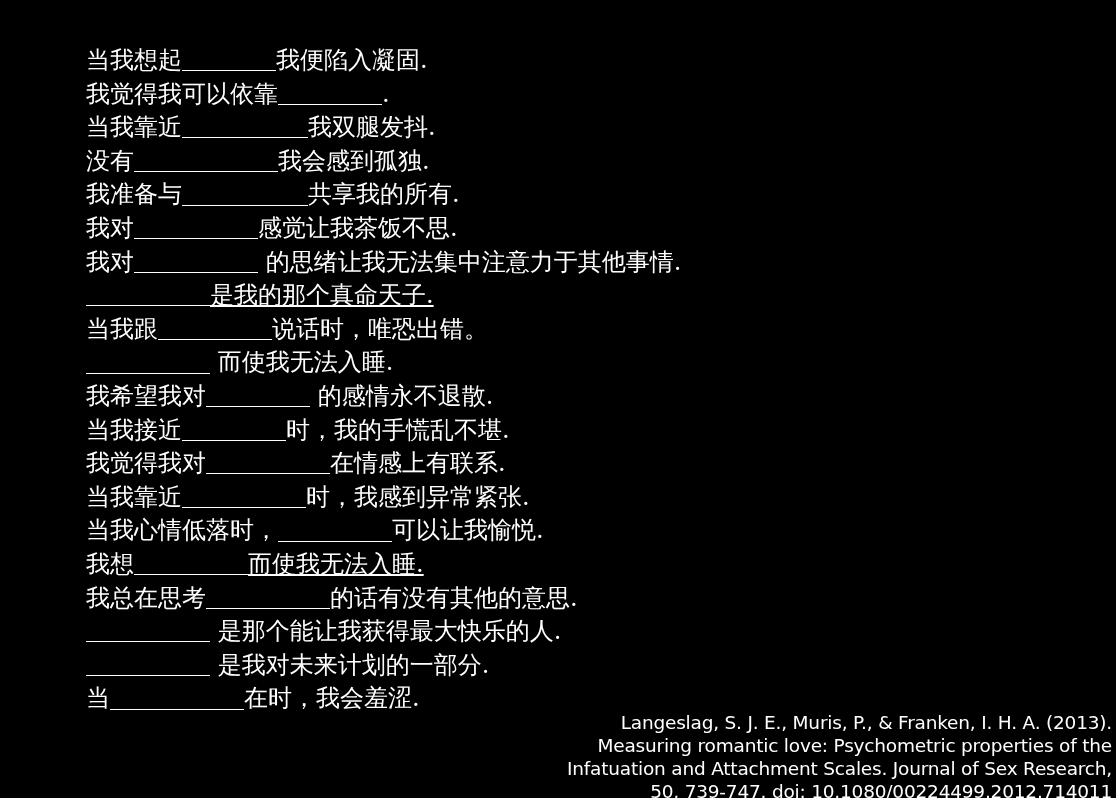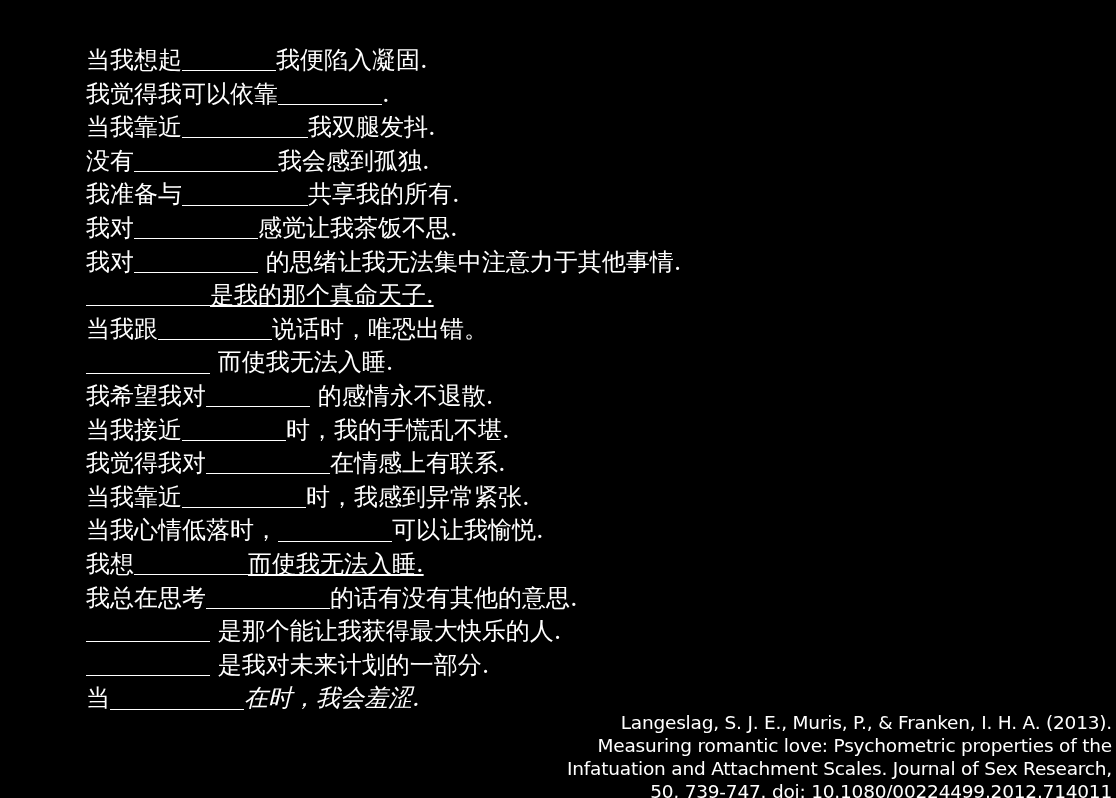--- a/index.html
+++ b/index.html
@@ -146,21 +146,21 @@
       <span style="white-space: pre;"> 是那个能让我获得最大快乐的人.</span>
     </li>
     <li class="item">
       <span></span>
       <span class="blank" style="width: 124px;"></span>
       <span style="white-space: pre;"> 是我对未来计划的一部分.</span>
     </li>
     <li class="item">
       <span>当</span>
       <span class="blank" style="width: 134px;"></span>
-      <span style="white-space: pre; font-style: italic;">在时，我会羞涩.</span>
+      <span style="white-space: pre;">在时，我会羞涩.</span>
     </li>
   </ul>
 
 <div class="citation">
   <div>Langeslag, S. J. E., Muris, P., &amp; Franken, I. H. A. (2013).</div>
   <div>Measuring romantic love: Psychometric properties of the</div>
   <div>Infatuation and Attachment Scales. Journal of Sex Research,</div>
   <div>50, 739-747. doi: 10.1080/00224499.2012.714011</div>
 </div>
 

